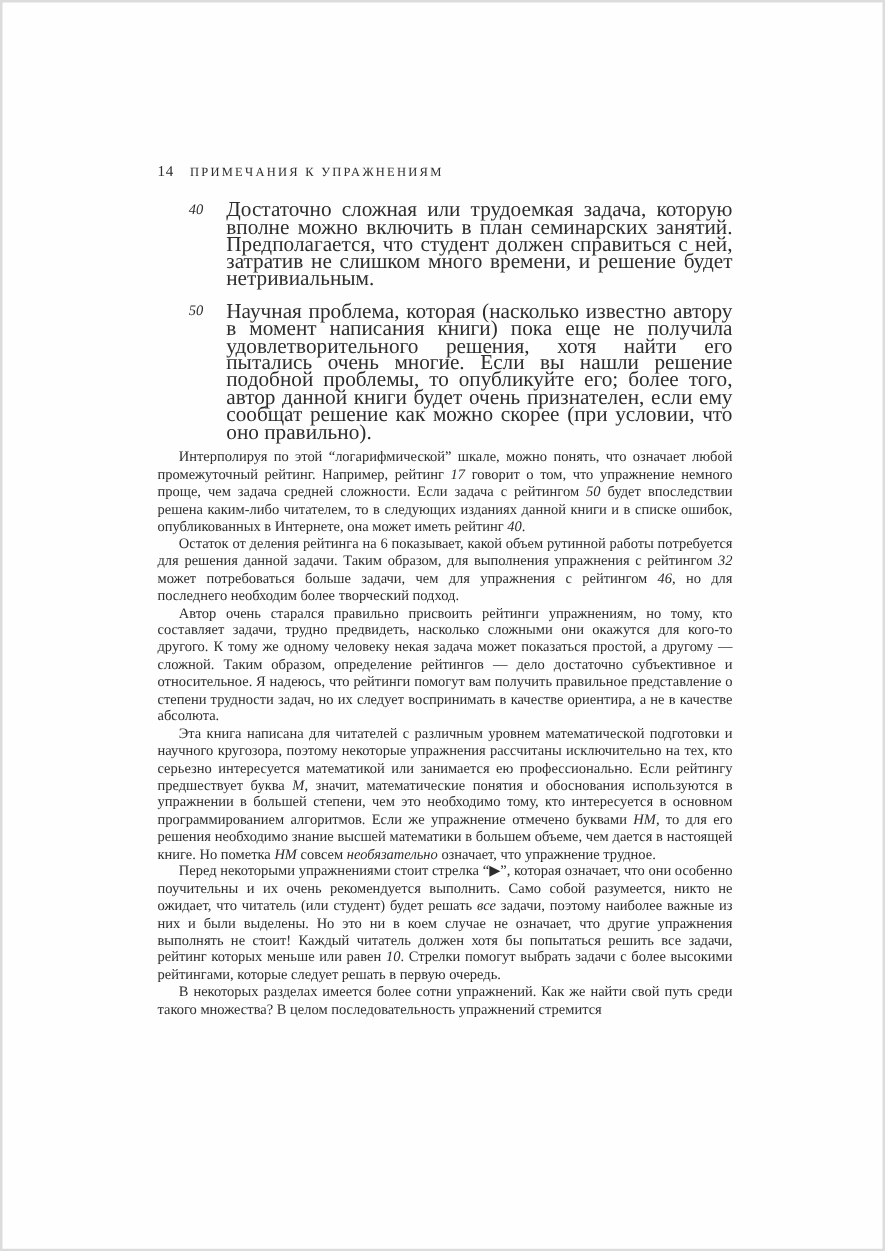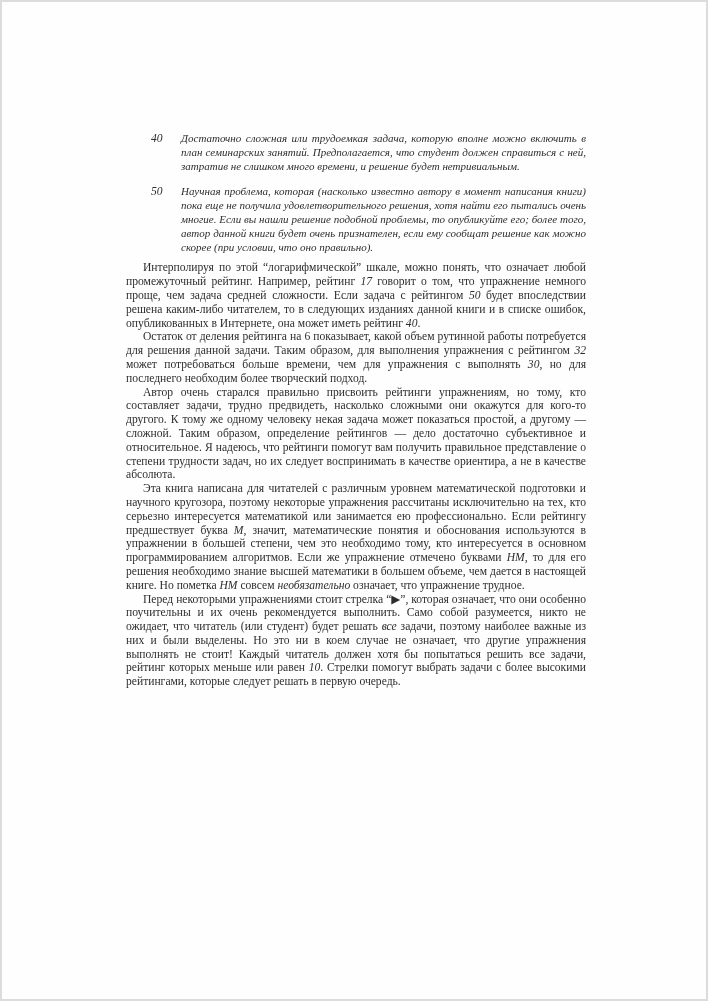--- a/index.html
+++ b/index.html
@@ -50,54 +50,58 @@
     width: 30px;
     margin-left: 25px;
     font-style: italic;
     font-size: 11.6px;
     line-height: 13.8px;
   }
   .rating-text {
     flex: 1;
     margin: 0;
     text-align: justify;
-    font-size: 11px;
+    font-size: 17px;
     line-height: 13.8px;
-    font-style: italic;
   }
   .body-paragraphs { margin-top: 7px; }
   .para {
     margin: 0;
     text-align: justify;
     text-indent: 17px;
     font-size: 11.6px;
     line-height: 13.8px;
   }
   em { }
 </style>
 </head>
 <body>
 
 <div class="scan">
   <div class="content">
 
+    <header class="running-head">
+      <span class="pagenum">14</span>
+      <span class="head-title">ПРИМЕЧАНИЯ К УПРАЖНЕНИЯМ</span>
+    </header>
 
     <div class="ratings">
         <div class="rating-item">
           <span class="rating-num">40</span>
           <p class="rating-text"><span>Достаточно сложная или трудоемкая задача, которую вполне можно включить в план семинарских занятий. Предполагается, что студент должен справиться с ней, затратив не слишком много времени, и решение будет нетривиальным.</span></p>
         </div>
         <div class="rating-item">
           <span class="rating-num">50</span>
           <p class="rating-text"><span>Научная проблема, которая (насколько известно автору в момент написания книги) пока еще не получила удовлетворительного решения, хотя найти его пытались очень многие. Если вы нашли решение подобной проблемы, то опубликуйте его; более того, автор данной книги будет очень признателен, если ему сообщат решение как можно скорее (при условии, что оно правильно).</span></p>
         </div>
       </div>
 
     <div class="body-paragraphs">
         <p class="para"><span>Интерполируя по этой “логарифмической” шкале, можно понять, что означает любой промежуточный рейтинг. Например, рейтинг </span><em>17</em><span> говорит о том, что упражнение немного проще, чем задача средней сложности. Если задача с рейтингом </span><em>50</em><span> будет впоследствии решена каким-либо читателем, то в следующих изданиях данной книги и в списке ошибок, опубликованных в Интернете, она может иметь рейтинг </span><em>40</em><span>.</span></p>
-        <p class="para"><span>Остаток от деления рейтинга на 6 показывает, какой объем рутинной работы потребуется для решения данной задачи. Таким образом, для выполнения упражнения с рейтингом </span><em>32</em><span> может потребоваться больше времени, чем для упражнения с выполнять </span><em>30</em><span>, но для последнего необходим более творческий подход.</span></p>
+        <p class="para"><span>Остаток от деления рейтинга на 6 показывает, какой объем рутинной работы потребуется для решения данной задачи. Таким образом, для выполнения упражнения с рейтингом </span><em>32</em><span> может потребоваться больше задачи, чем для упражнения с рейтингом </span><em>46</em><span>, но для последнего необходим более творческий подход.</span></p>
         <p class="para"><span>Автор очень старался правильно присвоить рейтинги упражнениям, но тому, кто составляет задачи, трудно предвидеть, насколько сложными они окажутся для кого-то другого. К тому же одному человеку некая задача может показаться простой, а другому — сложной. Таким образом, определение рейтингов — дело достаточно субъективное и относительное. Я надеюсь, что рейтинги помогут вам получить правильное представление о степени трудности задач, но их следует воспринимать в качестве ориентира, а не в качестве абсолюта.</span></p>
         <p class="para"><span>Эта книга написана для читателей с различным уровнем математической подготовки и научного кругозора, поэтому некоторые упражнения рассчитаны исключительно на тех, кто серьезно интересуется математикой или занимается ею профессионально. Если рейтингу предшествует буква </span><em>M</em><span>, значит, математические понятия и обоснования используются в упражнении в большей степени, чем это необходимо тому, кто интересуется в основном программированием алгоритмов. Если же упражнение отмечено буквами </span><em>HM</em><span>, то для его решения необходимо знание высшей математики в большем объеме, чем дается в настоящей книге. Но пометка </span><em>HM</em><span> совсем </span><em>необязательно</em><span> означает, что упражнение трудное.</span></p>
         <p class="para"><span>Перед некоторыми упражнениями стоит стрелка “▶”, которая означает, что они особенно поучительны и их очень рекомендуется выполнить. Само собой разумеется, никто не ожидает, что читатель (или студент) будет решать </span><em>все</em><span> задачи, поэтому наиболее важные из них и были выделены. Но это ни в коем случае не означает, что другие упражнения выполнять не стоит! Каждый читатель должен хотя бы попытаться решить все задачи, рейтинг которых меньше или равен </span><em>10</em><span>. Стрелки помогут выбрать задачи с более высокими рейтингами, которые следует решать в первую очередь.</span></p>
+        <p class="para"><span>В некоторых разделах имеется более сотни упражнений. Как же найти свой путь среди такого множества? В целом последовательность упражнений стремится</span></p>
       </div>
 
   </div>
 </div>
 
 </body></html>

